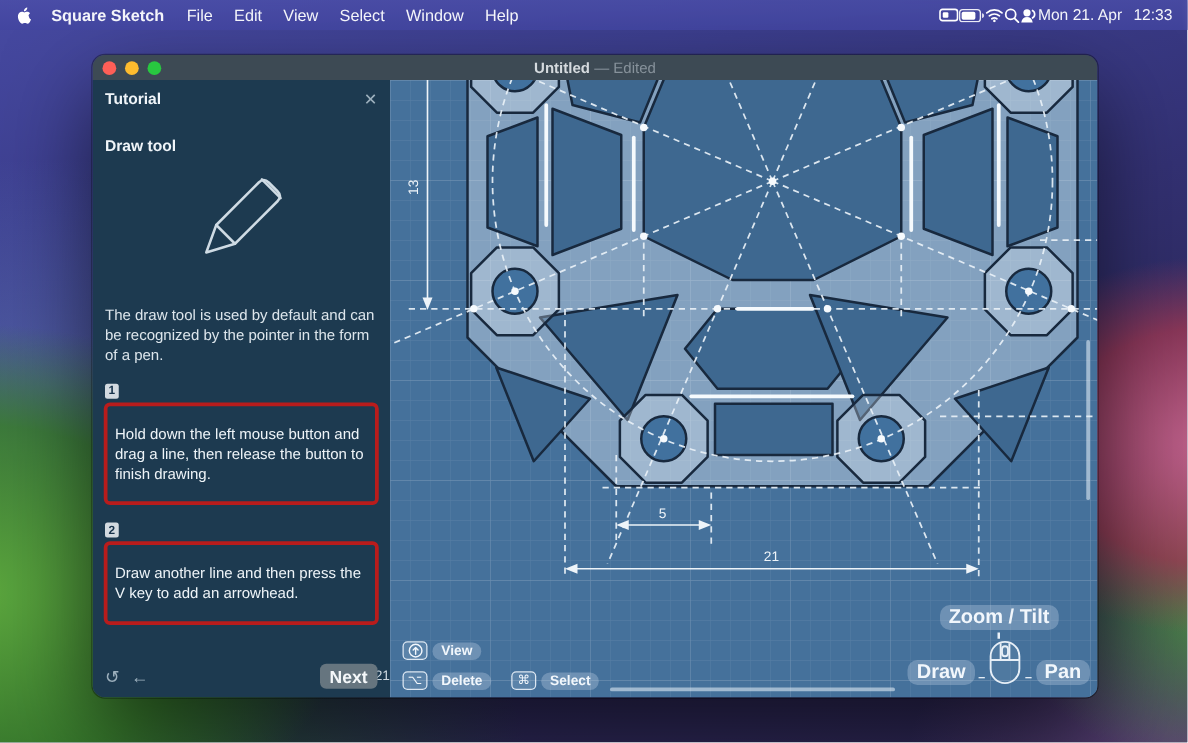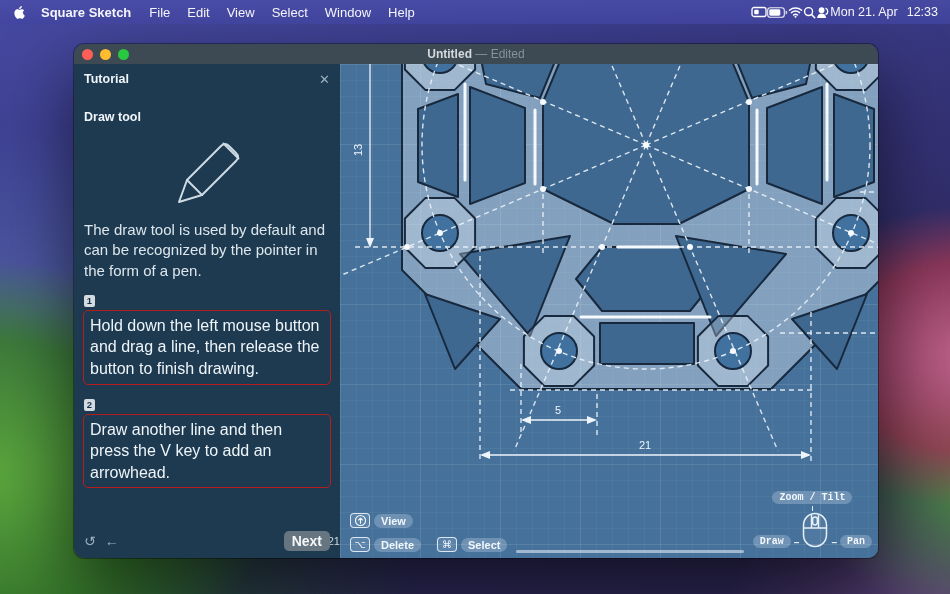--- a/index.html
+++ b/index.html
@@ -35,51 +35,51 @@
     border-radius:10px; overflow:hidden; box-shadow:0 28px 70px rgba(0,0,0,.55), 0 0 0 1px rgba(0,0,0,.35); z-index:10; }
   .titlebar { height:20px; background:#3d4a54; display:flex; align-items:center; position:relative;text-decoration:underline; }
   .lights { display:flex; gap:7px; margin-left:8px; }
   .light { width:11px; height:11px; border-radius:50%; }
   .light.r{ background:#ff5f57; } .light.y{ background:#febc2e; } .light.g{ background:#28c840; }
   .titletext { position:absolute; left:0; right:0; text-align:center; font-size:12px; color:#87929b; }
   .titletext .tname { color:#d5dade; font-weight:bold; }
   .wincontent { display:flex; height:494px; }
 
   
-  .panel { width:266px; background:#1d3a50; color:#e3ebf1; position:relative; flex:none; }
+  .panel { width:238px; background:#1d3a50; color:#e3ebf1; position:relative; flex:none; }
   .panel-header { display:flex; justify-content:space-between; align-items:center; padding:8px 10px 0 10px; }
   .panel-title { font-size:12.5px; font-weight:bold; color:#f0f5f9; }
   .close-x { color:#9db0bd; font-size:13px; line-height:1; cursor:default; }
   .tool-heading { font-size:12.5px; font-weight:bold; margin:24px 10px 0 10px; color:#f0f5f9; }
   .pencil-wrap { display:flex; justify-content:center; margin-top:8px; }
-  .panel-body { font-size:15px; line-height:1.35; margin:6px 10px 0 10px; color:#dde6ec; }
+  .panel-body { font-size:12px; line-height:1.35; margin:30px 10px 0 10px; color:#dde6ec; }
   .step-num { display:inline-flex; width:11px; height:12px; align-items:center; justify-content:center;
     background:#d3dae0; color:#17324a; font-size:9.5px; font-weight:bold; border-radius:2px; margin:14px 0 3px 10px; }
-  .step-box { margin:0 9px; border:1px solid #b91c1c; border-radius:5px; padding:4px 6px;
-    font-size:16px; line-height:1.35; color:#eef4f8; }
+  .step-box { margin:0 9px; border:3px solid #b91c1c; border-radius:5px; padding:14px 6px;
+    font-size:12px; line-height:1.35; color:#eef4f8; }
   .panel-footer { position:absolute; bottom:0; left:0; right:0; height:34px; display:flex; align-items:center; padding:0 10px; }
   .footer-icon { color:#9db0bd; font-size:14px; margin-right:9px; }
   .progress { position:absolute; left:0; right:0; text-align:right; font-size:11px; color:#cdd8e0; }
   .next-btn { margin-left:auto; background:#66757f; color:#f5f8fa; font-size:14px; font-weight:bold;
     border:none; border-radius:5px; padding:2px 8px; z-index:2; }
 
   
   .canvas { position:relative; flex:1; background:#45719b; overflow:hidden; }
   .canvas > svg.draw { position:absolute; left:0; top:0; }
 
   .hintrow { position:absolute; display:flex; align-items:center; gap:4px; z-index:5; }
   .keycap { display:inline-flex; width:20px; height:15px; align-items:center; justify-content:center;
     border:1.5px solid rgba(243,249,255,.85); border-radius:4px; background:rgba(195,215,235,.18);
     color:#f2f7fc; font-size:10px; font-family:"DejaVu Sans",sans-serif; }
   .pillhint { background:rgba(198,216,233,.32); border-radius:8px; padding:1px 7px;
     font-weight:bold; font-size:11px; color:#f2f7fc; }
 
   .mouse-legend { position:absolute; right:6px; bottom:10px; display:flex; flex-direction:column;
     align-items:center; z-index:5; }
-  .mouse-legend .pillhint { font-size:10px;font-family:Liberation Mono, monospace; }
+  .mouse-legend .pillhint { font-size:16px; }
   .mid-row { display:flex; align-items:flex-end; gap:3px; margin-top:1px; }
   .mid-row .pillhint, .mid-row .ldash { margin-top:6px; }
   .ldash { color:#e8f0f8; font-weight:bold; font-size:10px; }
   .tick { width:1.5px; height:5px; background:#e8f0f8; margin-top:2px; }
 
   .hscroll { position:absolute; left:176px; top:486px; width:228px; height:3px; border-radius:2px;
     background:rgba(235,244,252,.55); z-index:6; }
   .vscroll { position:absolute; left:557px; top:208px; width:3px; height:128px; border-radius:2px;
     background:rgba(235,244,252,.55); z-index:6; }
 </style>

